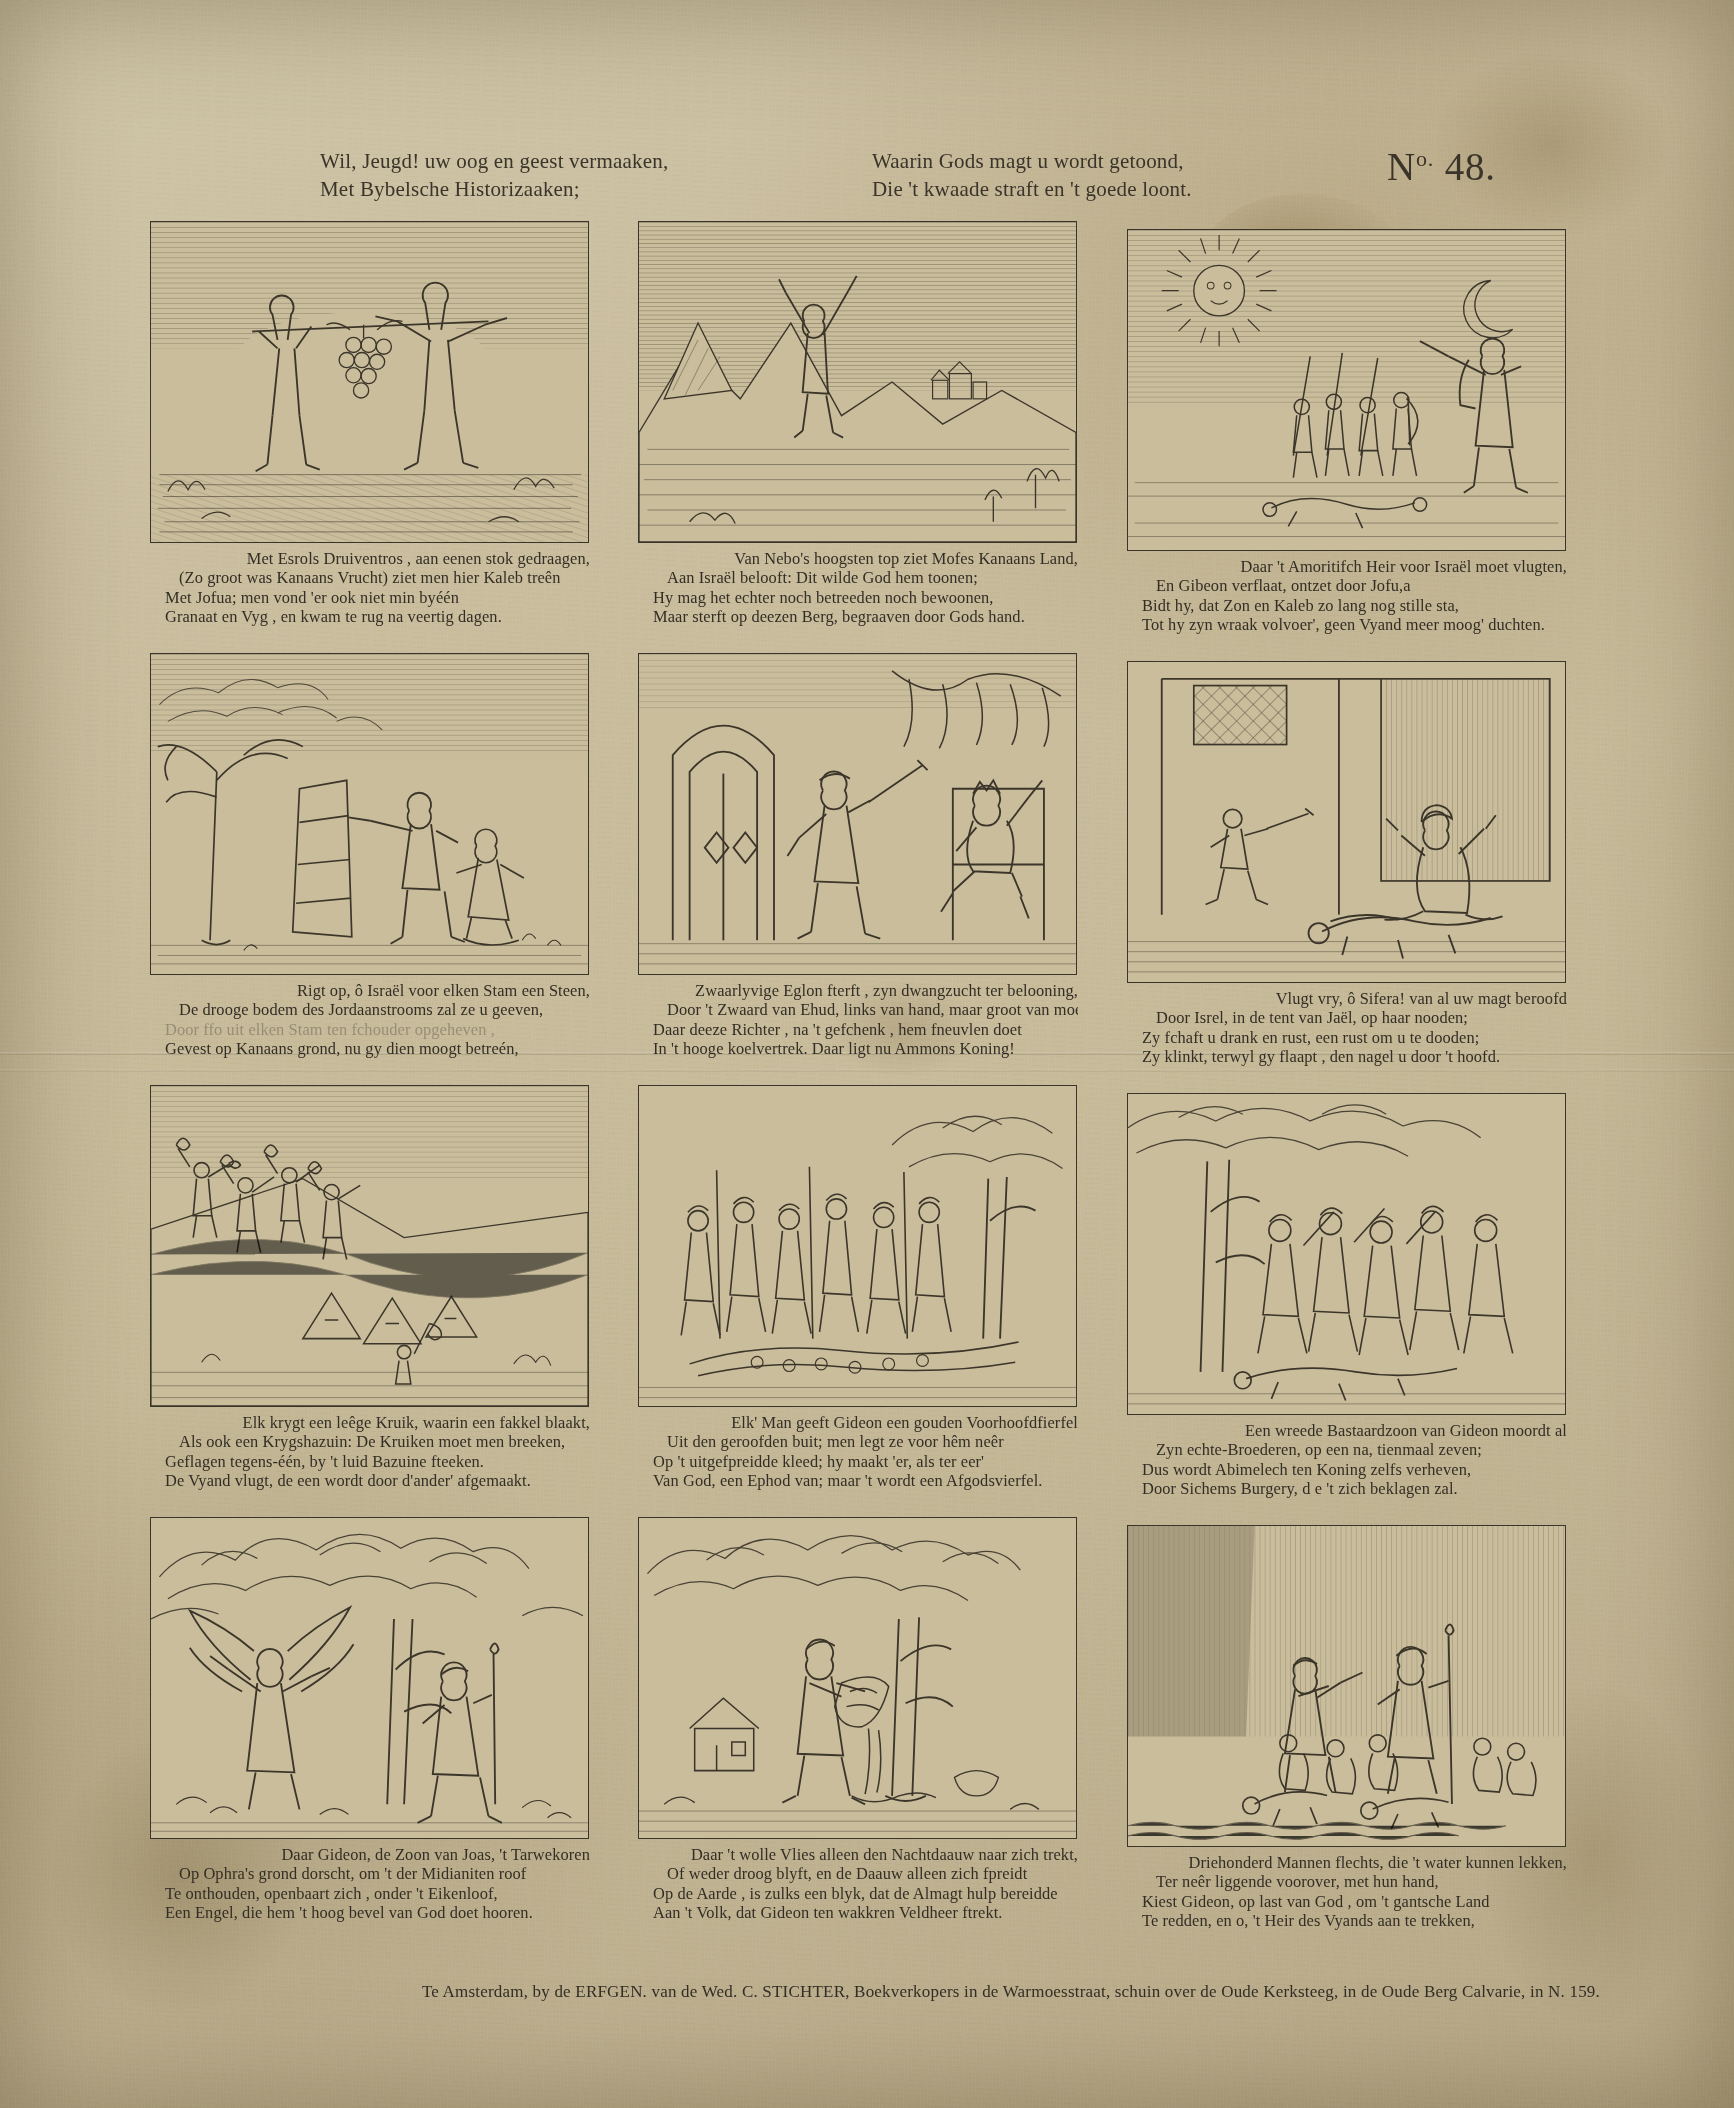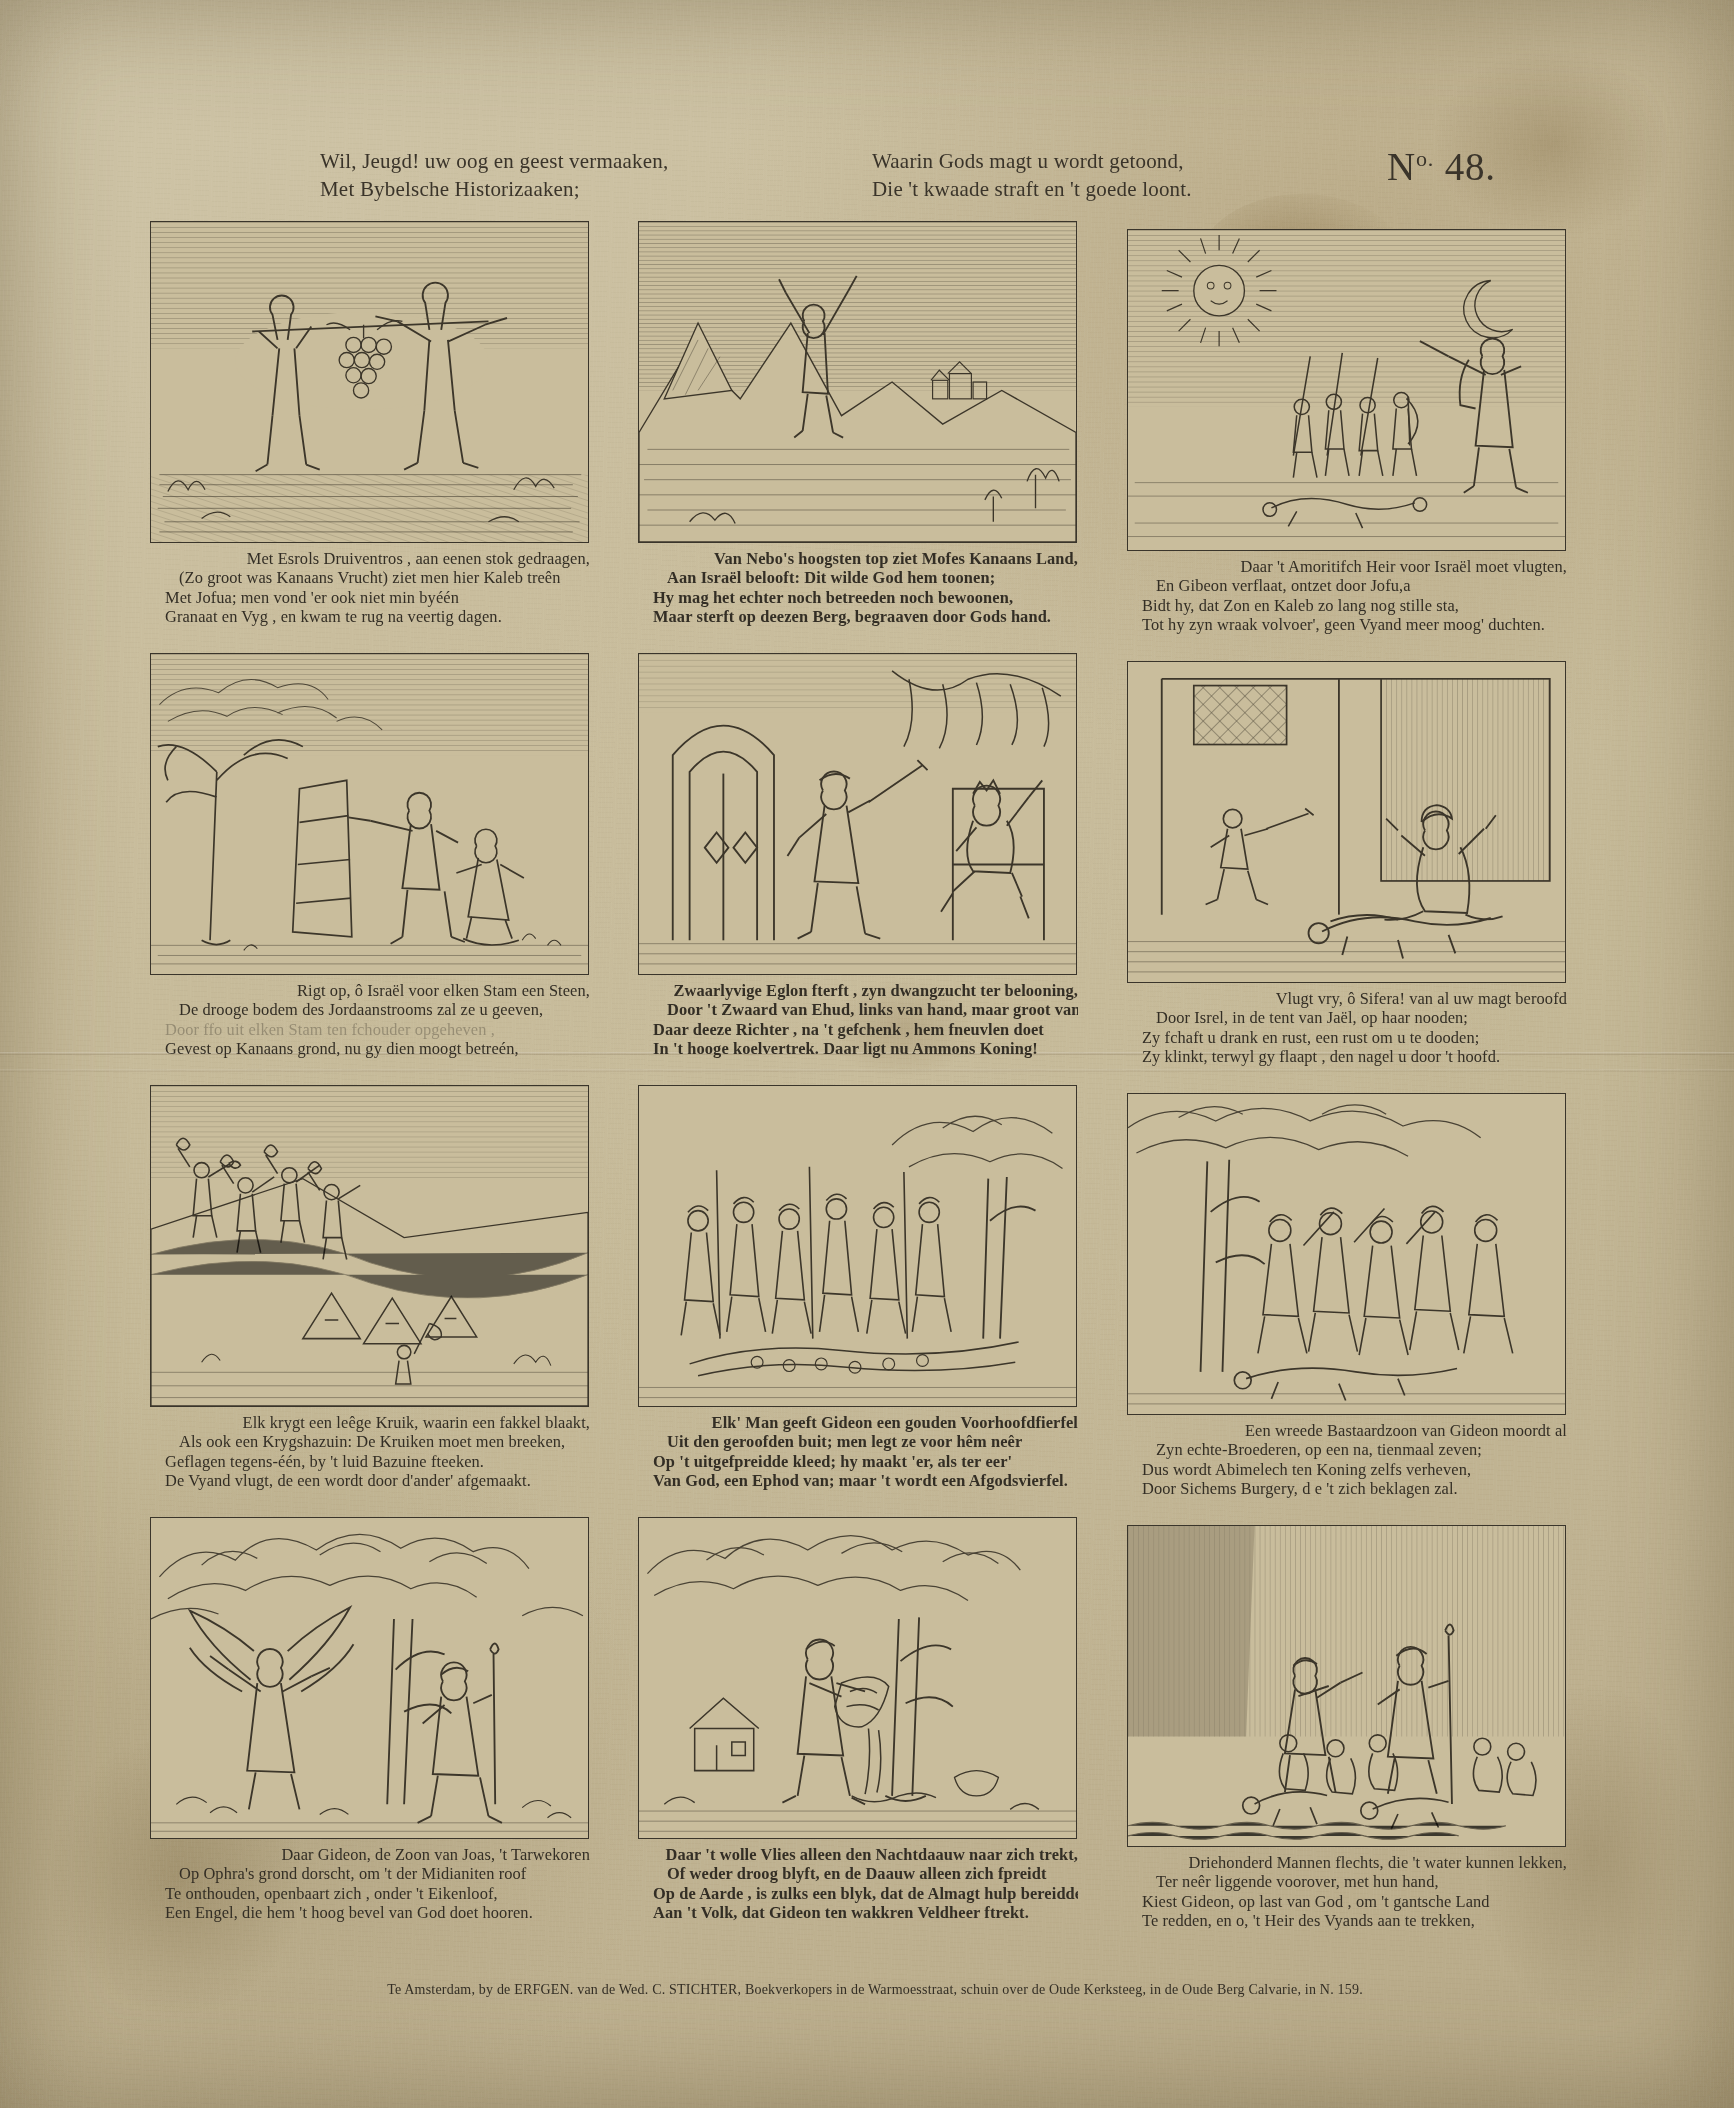--- a/index.html
+++ b/index.html
@@ -101,21 +101,21 @@
   }
   .row {
     position: relative;
     height: 432px;
   }
   .cell {
     position: absolute;
     width: 440px;
   }
   .cell.c0 { left: 0px; }
-  .cell.c1 { left: 488px; font-weight: bold; }
+  .cell.c1 { left: 488px; }
   .cell.c2 { left: 977px; margin-top: 8px; }
 
   .cut {
     position: relative;
     width: 437px;
     height: 320px;
     border: 1.7px solid #3a352b;
     background: #c6ba99;
     overflow: hidden;
     box-shadow: inset 0 0 34px rgba(120,100,65,0.35);
@@ -138,22 +138,22 @@
 
   
   .faded { opacity: 0.32; }
 
   
   #imprint {
     position: absolute;
     left: 150px;
     top: 1982px;
     width: 1450px;
-    text-align: center;
-    font-size: 14px;
+    text-align: right;
+    font-size: 17px;
     letter-spacing: 0.2px;
     color: #332e25;
     white-space: nowrap;
   }
 
   
   .crease {
     position: absolute;
     left: 0;
     width: 1735px;

